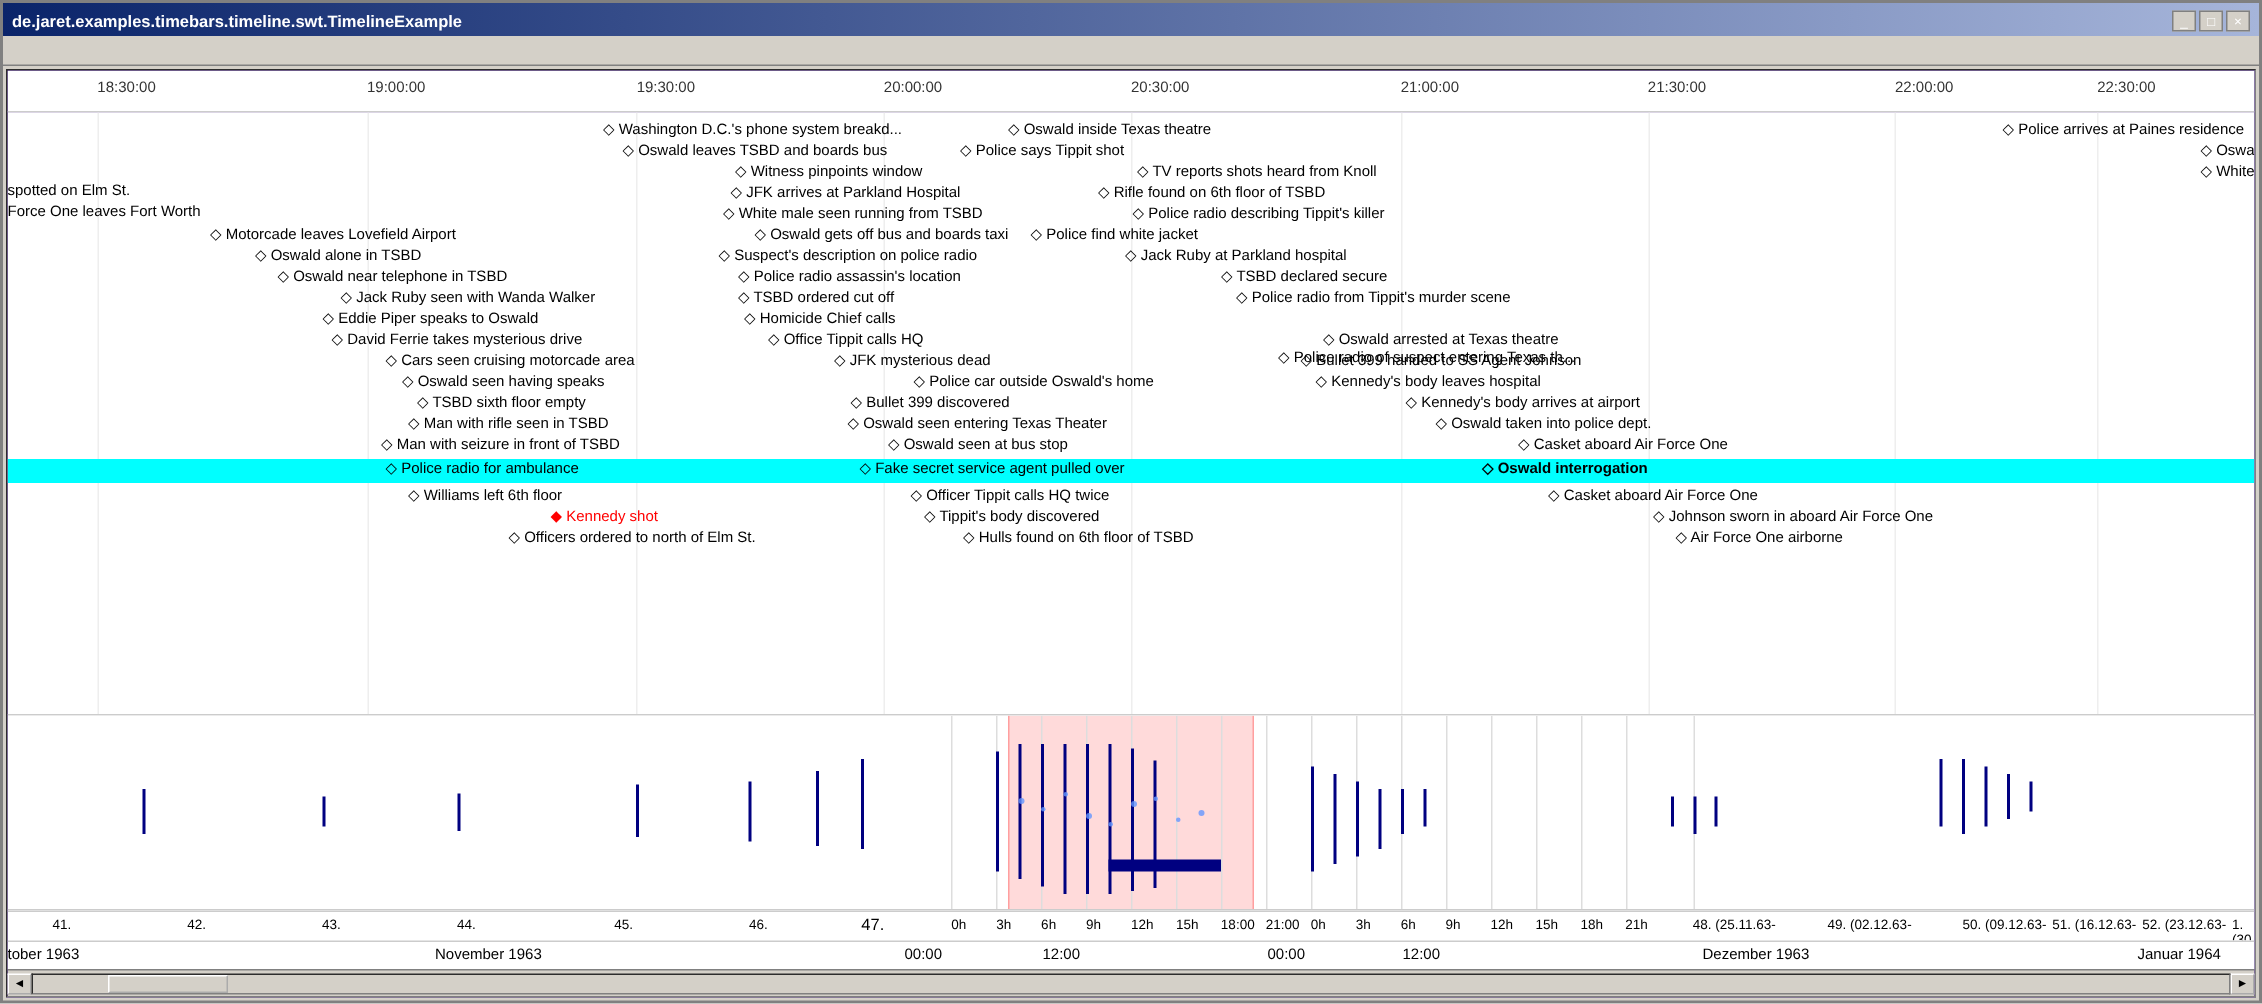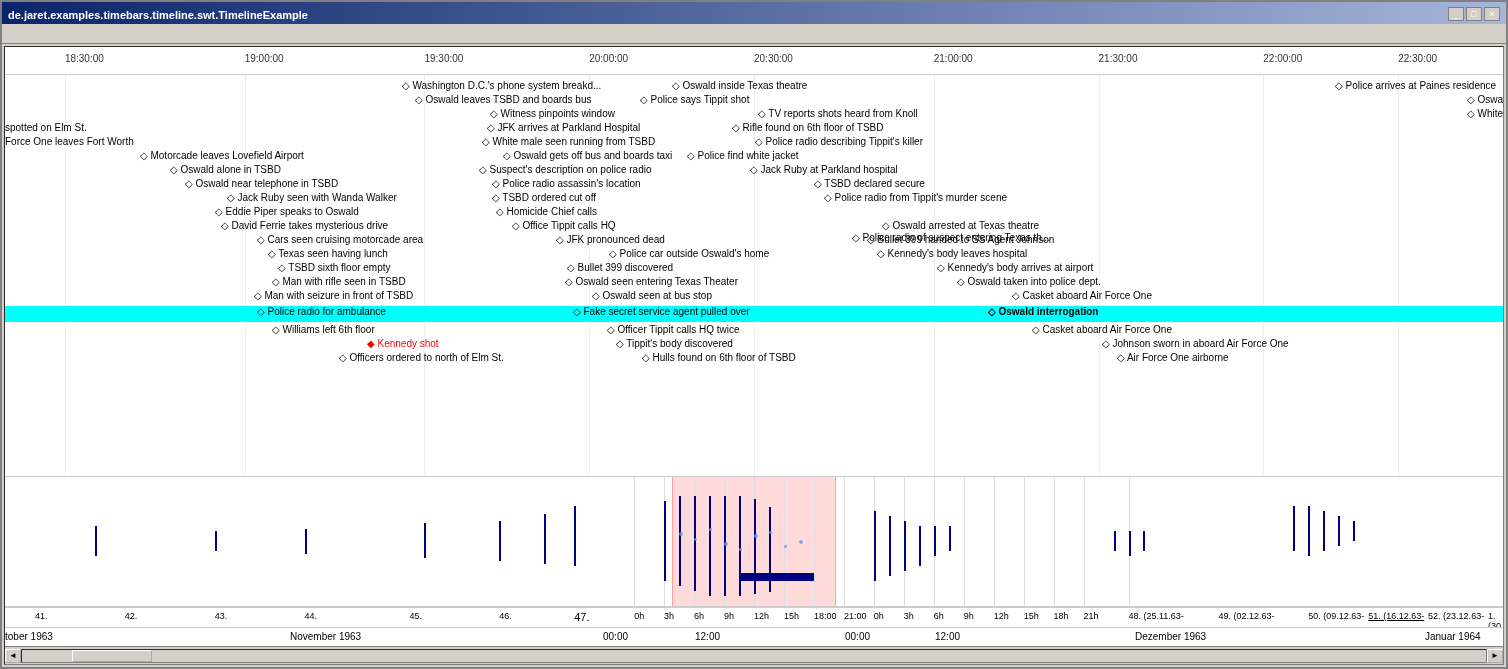--- a/index.html
+++ b/index.html
@@ -218,24 +218,24 @@
 
       <div style="position:absolute;left:210px;top:131px;font-size:10px;white-space:nowrap;">◇ Eddie Piper speaks to Oswald</div>
       <div style="position:absolute;left:491px;top:131px;font-size:10px;white-space:nowrap;">◇ Homicide Chief calls</div>
       <div style="position:absolute;left:847px;top:131px;font-size:10px;white-space:nowrap;margin-top:26px;">◇ Police radio of suspect entering Texas th...</div>
 
       <div style="position:absolute;left:216px;top:145px;font-size:10px;white-space:nowrap;">◇ David Ferrie takes mysterious drive</div>
       <div style="position:absolute;left:507px;top:145px;font-size:10px;white-space:nowrap;">◇ Office Tippit calls HQ</div>
       <div style="position:absolute;left:877px;top:145px;font-size:10px;white-space:nowrap;">◇ Oswald arrested at Texas theatre</div>
 
       <div style="position:absolute;left:252px;top:159px;font-size:10px;white-space:nowrap;">◇ Cars seen cruising motorcade area</div>
-      <div style="position:absolute;left:551px;top:159px;font-size:10px;white-space:nowrap;">◇ JFK pronounced dead</div>
+      <div style="position:absolute;left:551px;top:159px;font-size:10px;white-space:nowrap;">◇ JFK mysterious dead</div>
       <div style="position:absolute;left:862px;top:159px;font-size:10px;white-space:nowrap;">◇ Bullet 399 handed to SS Agent Johnson</div>
 
-      <div style="position:absolute;left:263px;top:173px;font-size:10px;white-space:nowrap;">◇ Texas seen having lunch</div>
+      <div style="position:absolute;left:263px;top:173px;font-size:10px;white-space:nowrap;">◇ Oswald seen having speaks</div>
       <div style="position:absolute;left:604px;top:173px;font-size:10px;white-space:nowrap;">◇ Police car outside Oswald's home</div>
       <div style="position:absolute;left:872px;top:173px;font-size:10px;white-space:nowrap;">◇ Kennedy's body leaves hospital</div>
 
       <div style="position:absolute;left:273px;top:187px;font-size:10px;white-space:nowrap;">◇ TSBD sixth floor empty</div>
       <div style="position:absolute;left:562px;top:187px;font-size:10px;white-space:nowrap;">◇ Bullet 399 discovered</div>
       <div style="position:absolute;left:932px;top:187px;font-size:10px;white-space:nowrap;">◇ Kennedy's body arrives at airport</div>
 
       <div style="position:absolute;left:267px;top:201px;font-size:10px;white-space:nowrap;">◇ Man with rifle seen in TSBD</div>
       <div style="position:absolute;left:560px;top:201px;font-size:10px;white-space:nowrap;">◇ Oswald seen entering Texas Theater</div>
       <div style="position:absolute;left:952px;top:201px;font-size:10px;white-space:nowrap;">◇ Oswald taken into police dept.</div>
@@ -356,21 +356,21 @@
         <div style="position:absolute;left:60%;top:3px;font-size:9px;">3h</div>
         <div style="position:absolute;left:62%;top:3px;font-size:9px;">6h</div>
         <div style="position:absolute;left:64%;top:3px;font-size:9px;">9h</div>
         <div style="position:absolute;left:66%;top:3px;font-size:9px;">12h</div>
         <div style="position:absolute;left:68%;top:3px;font-size:9px;">15h</div>
         <div style="position:absolute;left:70%;top:3px;font-size:9px;">18h</div>
         <div style="position:absolute;left:72%;top:3px;font-size:9px;">21h</div>
         <div style="position:absolute;left:75%;top:3px;font-size:9px;">48. (25.11.63-</div>
         <div style="position:absolute;left:81%;top:3px;font-size:9px;">49. (02.12.63-</div>
         <div style="position:absolute;left:87%;top:3px;font-size:9px;">50. (09.12.63-</div>
-        <div style="position:absolute;left:91%;top:3px;font-size:9px;text-decoration:underline;">51. (16.12.63-</div>
+        <div style="position:absolute;left:91%;top:3px;font-size:9px;">51. (16.12.63-</div>
         <div style="position:absolute;left:95%;top:3px;font-size:9px;">52. (23.12.63-</div>
         <div style="position:absolute;left:99%;top:3px;font-size:9px;">1. (30.12.63-</div>
       </div>
 
       <div class="date-row" style="position:relative;">
         <div style="position:absolute;left:0;top:3px;font-size:10px;">tober 1963</div>
         <div style="position:absolute;left:285px;top:3px;font-size:10px;">November 1963</div>
         <div style="position:absolute;left:598px;top:3px;font-size:10px;">00:00</div>
         <div style="position:absolute;left:690px;top:3px;font-size:10px;">12:00</div>
         <div style="position:absolute;left:840px;top:3px;font-size:10px;">00:00</div>

